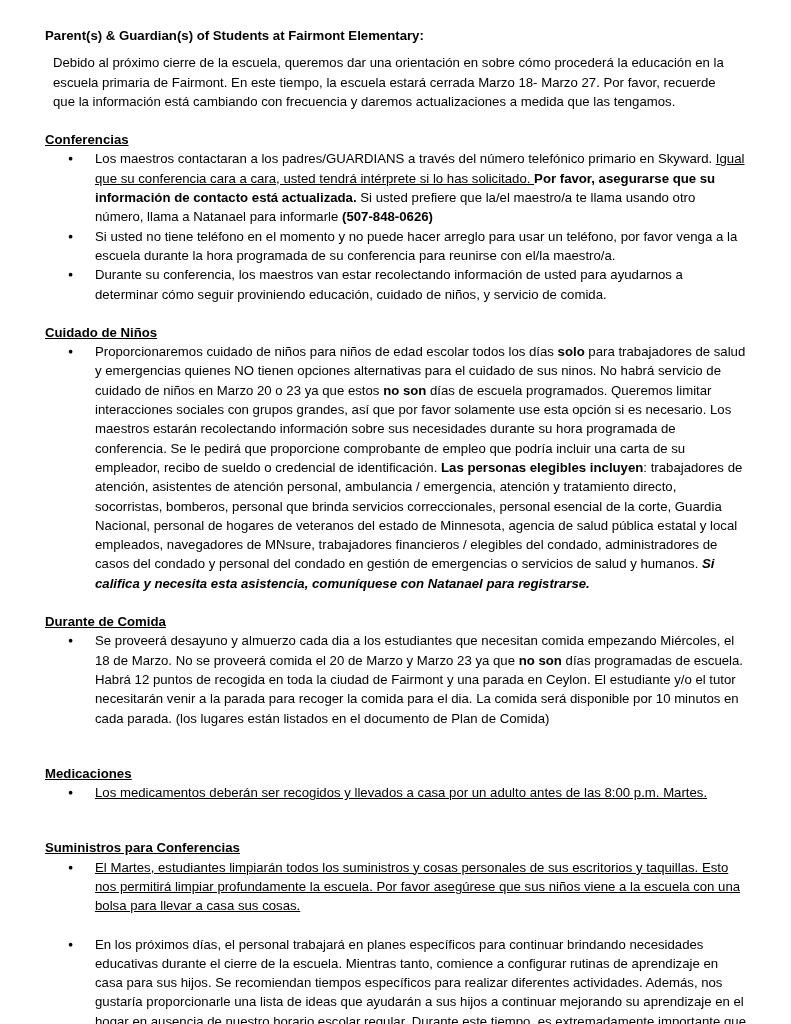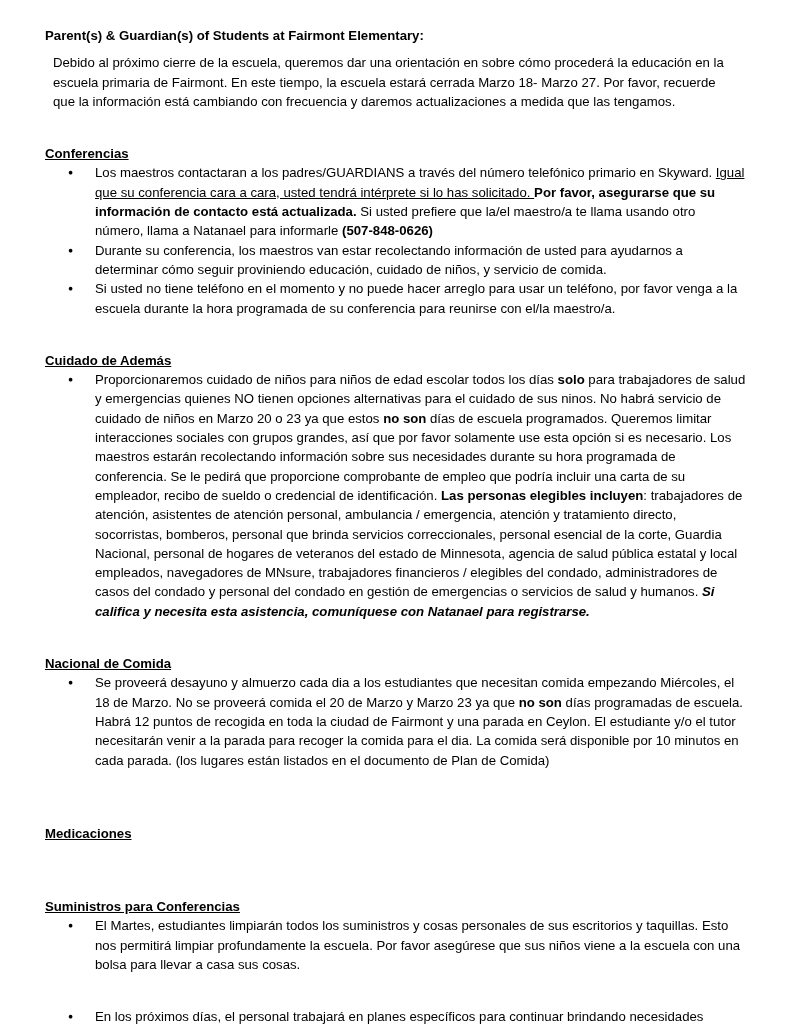--- a/index.html
+++ b/index.html
@@ -23,24 +23,25 @@
     font-size: 13.2px;
     line-height: 19.3px;
   }
   .doc-title {
     font-weight: bold;
   }
   .intro {
     margin: 8px;
   }
   .section {
-    margin-top: 33px;
+    margin-top: 19px;
   }
   .section.gap-large {
-    margin-top: 54px;
+    margin-top: 36px;
+    text-decoration: underline;
   }
   .heading {
     font-weight: bold;
     text-decoration: underline;
   }
   ul.bullets {
     margin: 0;
     padding: 0 0 0 50px;
     list-style: none;
   }
@@ -63,38 +64,41 @@
 <body>
 
 <div class="page">
   <div class="doc-title">Parent(s) &amp; Guardian(s) of Students at Fairmont Elementary:</div>
   <p class="intro">Debido al próximo cierre de la escuela, queremos dar una orientación en sobre cómo procederá la educación en la escuela primaria de Fairmont.  En este tiempo, la escuela estará cerrada Marzo 18- Marzo 27.  Por favor, recuerde que la información está cambiando con frecuencia y daremos actualizaciones a medida que las tengamos.</p>
   <div>
       <div class="section">
         <div class="heading">Conferencias</div>
         <ul class="bullets">
           <li><span>Los maestros contactaran a los padres/GUARDIANS a través del número telefónico primario en Skyward. </span><span class="u">Igual que su conferencia cara a cara, usted tendrá intérprete si lo has solicitado. </span><span> </span><span class="b">Por favor, asegurarse que su información de contacto está actualizada.</span><span> Si usted prefiere que la/el maestro/a te llama usando otro número, llama a Natanael para informarle </span><span class="b">(507-848-0626)</span></li>
+          <li><span>Si usted no tiene teléfono en el momento y no puede hacer arreglo para usar un teléfono, por favor venga a la escuela durante la hora programada de su conferencia para reunirse con el/la maestro/a.</span></li>
           <li><span>Durante su conferencia, los maestros van estar recolectando información de usted para ayudarnos a determinar cómo seguir proviniendo educación, cuidado de niños, y servicio de comida.</span></li>
-          <li><span>Si usted no tiene teléfono en el momento y no puede hacer arreglo para usar un teléfono, por favor venga a la escuela durante la hora programada de su conferencia para reunirse con el/la maestro/a.</span></li>
         </ul>
       </div>
       <div class="section">
-        <div class="heading">Cuidado de Además</div>
+        <div class="heading">Cuidado de Niños</div>
         <ul class="bullets">
           <li><span>Proporcionaremos cuidado de niños para niños de edad escolar todos los días </span><span class="b">solo</span><span> para trabajadores de salud y emergencias quienes NO tienen opciones alternativas para el cuidado de sus ninos. No habrá servicio de cuidado de niños en Marzo 20 o 23 ya que estos </span><span class="b">no son</span><span> días de escuela programados. Queremos limitar interacciones sociales con grupos grandes, así que por favor solamente use esta opción si es necesario. Los maestros estarán recolectando información sobre sus necesidades durante su hora programada de conferencia. Se le pedirá que proporcione comprobante de empleo que podría incluir una carta de su empleador, recibo de sueldo o credencial de identificación. </span><span class="b">Las personas elegibles incluyen</span><span>: trabajadores de atención, asistentes de atención personal, ambulancia / emergencia, atención y tratamiento directo, socorristas, bomberos, personal que brinda servicios correccionales, personal esencial de la corte, Guardia Nacional, personal de hogares de veteranos del estado de Minnesota, agencia de salud pública estatal y local empleados, navegadores de MNsure, trabajadores financieros / elegibles del condado, administradores de casos del condado y personal del condado en gestión de emergencias o servicios de salud y humanos. </span><span class="b i">Si califica y necesita esta asistencia, comuníquese con Natanael para registrarse.</span></li>
         </ul>
       </div>
       <div class="section">
-        <div class="heading">Nacional de Comida</div>
+        <div class="heading">Durante de Comida</div>
         <ul class="bullets">
           <li><span>Se proveerá desayuno y almuerzo cada dia a los estudiantes que necesitan comida empezando Miércoles, el 18 de Marzo. No se proveerá comida el 20 de Marzo y Marzo 23 ya que </span><span class="b">no son</span><span> días programadas de escuela. Habrá 12 puntos de recogida en toda la ciudad de Fairmont y una parada en Ceylon. El estudiante y/o el tutor necesitarán venir a la parada para recoger la comida para el dia. La comida será disponible por 10 minutos en cada parada. (los lugares están listados en el documento de Plan de Comida)</span></li>
         </ul>
       </div>
       <div class="section gap-large">
         <div class="heading">Medicaciones</div>
+        <ul class="bullets">
+          <li><span>Los medicamentos deberán ser recogidos y llevados a casa por un adulto antes de las 8:00 p.m. Martes.</span></li>
+        </ul>
       </div>
       <div class="section gap-large">
         <div class="heading">Suministros para Conferencias</div>
         <ul class="bullets">
           <li><span>El Martes, estudiantes limpiarán todos los suministros y cosas personales de sus escritorios y taquillas. Esto nos permitirá limpiar profundamente la escuela. Por favor asegúrese que sus niños viene a la escuela con una bolsa para llevar a casa sus cosas.</span></li>
         </ul>
       </div>
       <div class="section">
         <ul class="bullets">
           <li><span>En los próximos días, el personal trabajará en planes específicos para continuar brindando necesidades educativas durante el cierre de la escuela. Mientras tanto, comience a configurar rutinas de aprendizaje en casa para sus hijos. Se recomiendan tiempos específicos para realizar diferentes actividades. Además, nos gustaría proporcionarle una lista de ideas que ayudarán a sus hijos a continuar mejorando su aprendizaje en el hogar en ausencia de nuestro horario escolar regular. Durante este tiempo, es extremadamente importante que nuestros</span></li>

